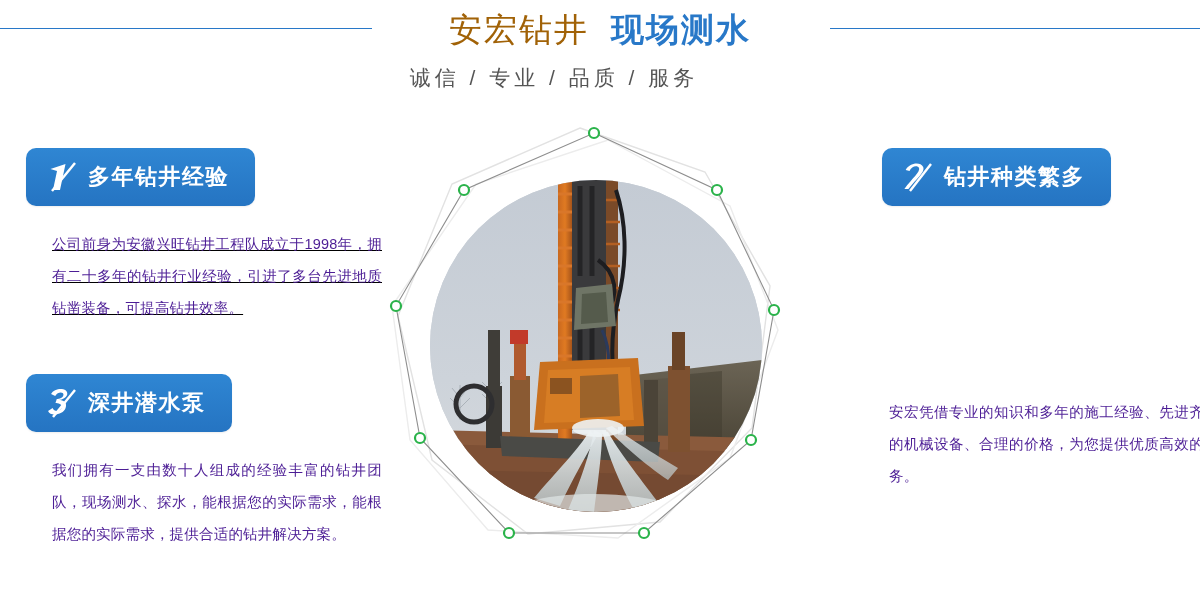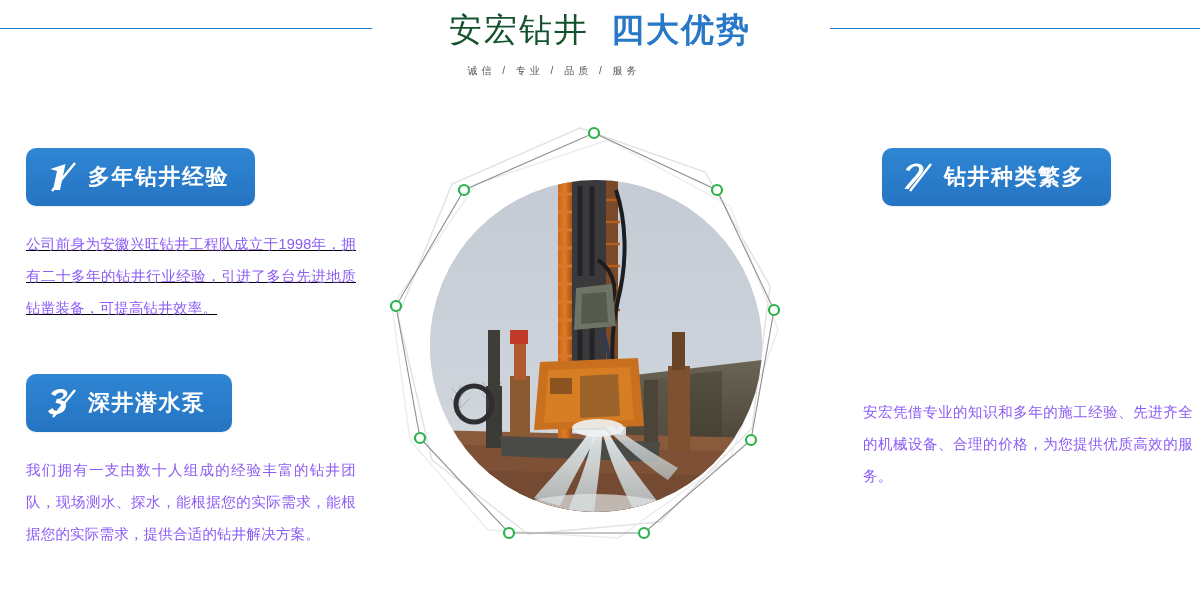--- a/index.html
+++ b/index.html
@@ -15,30 +15,30 @@
   .header { position: absolute; left: 0; top: 0; width: 1200px; height: 110px; }
   .rule { position: absolute; top: 28px; height: 1px; background: #2878c8; }
   .rule-left  { left: 0;   width: 372px; }
   .rule-right { left: 830px; width: 370px; }
 
   .title-wrap {
     position: absolute; left: 0; top: 8px; width: 1200px;
     text-align: center; white-space: nowrap;
   }
   .title-dark {
-    font-size: 33px; color: #14532d; letter-spacing: 2px;
+    font-size: 33px; color: #a16207; letter-spacing: 2px;
     font-weight: 400; vertical-align: middle;
   }
   .title-accent {
     font-size: 33px; color: #2878c8; letter-spacing: 2px;
     font-weight: 700; vertical-align: middle; margin-left: 22px;
   }
   .subtitle {
     position: absolute; left: 0; top: 64px; width: 1108px;
-    text-align: center; font-size: 10px; color: #555; letter-spacing: 4px;
+    text-align: center; font-size: 21px; color: #555; letter-spacing: 4px;
   }
 
   
   .feature { position: absolute; width: 330px; }
   .f1 { left: 26px;  top: 148px; text-decoration: underline; }
   .f2 { left: 882px; top: 148px; }
   .f3 { left: 26px;  top: 374px; }
   .f4 { left: 863px; top: 374px; }
 
   .badge {
@@ -61,23 +61,24 @@
     font-size: 22px; font-weight: 700; color: #ffffff;
     letter-spacing: 1.5px; line-height: 1;
     white-space: nowrap;
   }
 
   .feature-body {
     margin-top: 22px;
     width: 330px;
     font-size: 14.5px;
     line-height: 32px;
-    color: #8b5cf6;
+    color: #4c1d95;
     letter-spacing: 0.2px;
     text-align: justify;
+    margin-left: 26px;
   }
 
   
   .center-graphic {
     position: absolute; left: 380px; top: 110px;
     width: 440px; height: 470px;
   }
   .center-graphic svg { position: absolute; left: 0; top: 0; }
   .photo-circle {
     position: absolute;
@@ -92,21 +93,21 @@
 </head>
 <body>
 
 <div class="page">
 
   <div class="header">
     <div class="rule rule-left"></div>
     <div class="rule rule-right"></div>
 
     <div class="title-wrap">
-      <span class="title-dark">安宏钻井</span><span class="title-accent">四大优势</span>
+      <span class="title-dark">安宏钻井</span><span class="title-accent">现场测水</span>
     </div>
 
     <div class="subtitle">诚信 / 专业 / 品质 / 服务</div>
   </div>
 
   <div class="feature f1">
     <div class="badge">
       <span class="badge-num">
         <svg viewBox="0 0 40 40" aria-hidden="true">
           <path d="M8 12 L22 7 L22 33 L15 33 L15 14 Z" fill="#ffffff" transform="skewX(-12) translate(3,0)"></path>

